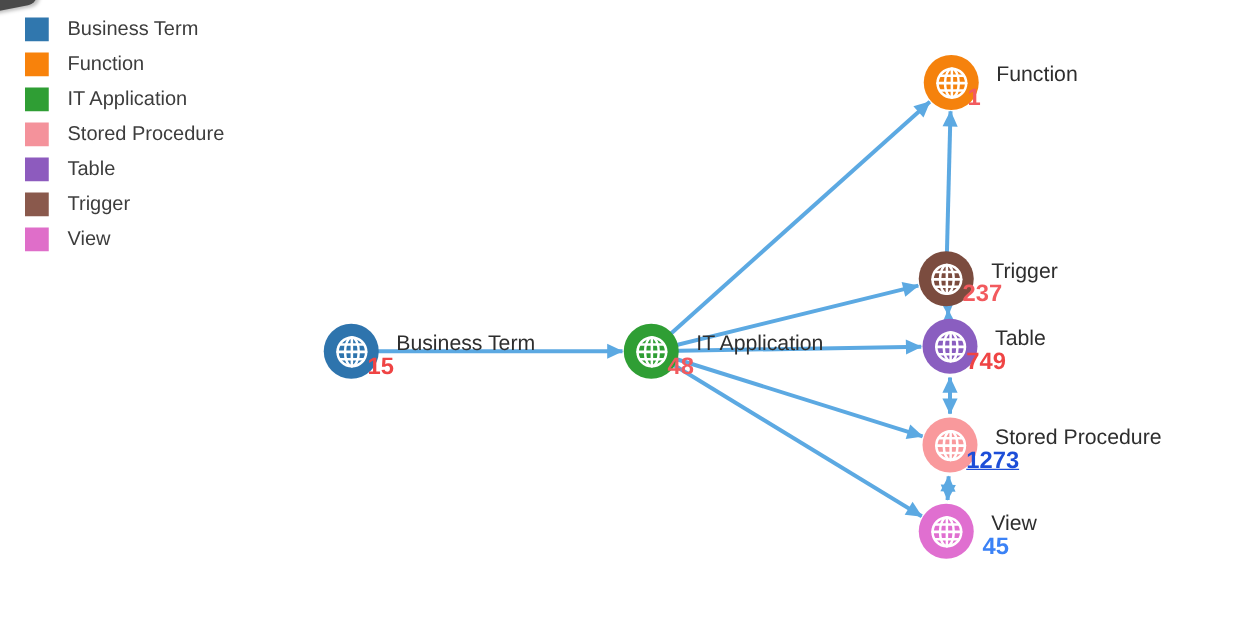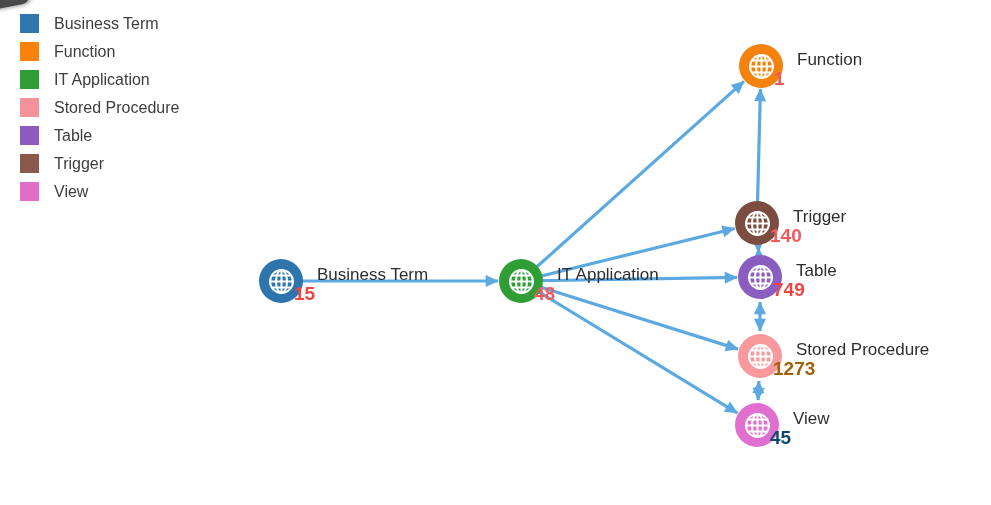--- a/index.html
+++ b/index.html
@@ -104,21 +104,21 @@
             <circle cx="18" cy="18" r="12.5"></circle>
             <ellipse cx="18" cy="18" rx="6" ry="12.5"></ellipse>
             <line x1="18" y1="5.5" x2="18" y2="30.5"></line>
             <line x1="5.5" y1="18" x2="30.5" y2="18"></line>
             <line x1="8" y1="11.5" x2="28" y2="11.5"></line>
             <line x1="8" y1="24.5" x2="28" y2="24.5"></line>
           </g>
         </svg>
       </div>
       <div class="node-label" style="left: 793px; top: 207px; color: rgb(46, 46, 46);">Trigger</div>
-      <div class="node-count" style="left: 770px; top: 226px; color: rgb(242, 90, 94);">140</div>
+      <div class="node-count" style="left: 770px; top: 226px; color: rgb(242, 90, 94);">237</div>
       <div class="node-circle" style="left: 738px; top: 255px; background: rgb(138, 94, 192);">
         <svg viewBox="0 0 36 36" width="33" height="33">
           <g fill="none" stroke="#ffffff" stroke-width="2.2" stroke-linecap="round">
             <circle cx="18" cy="18" r="12.5"></circle>
             <ellipse cx="18" cy="18" rx="6" ry="12.5"></ellipse>
             <line x1="18" y1="5.5" x2="18" y2="30.5"></line>
             <line x1="5.5" y1="18" x2="30.5" y2="18"></line>
             <line x1="8" y1="11.5" x2="28" y2="11.5"></line>
             <line x1="8" y1="24.5" x2="28" y2="24.5"></line>
           </g>
@@ -132,35 +132,35 @@
             <circle cx="18" cy="18" r="12.5"></circle>
             <ellipse cx="18" cy="18" rx="6" ry="12.5"></ellipse>
             <line x1="18" y1="5.5" x2="18" y2="30.5"></line>
             <line x1="5.5" y1="18" x2="30.5" y2="18"></line>
             <line x1="8" y1="11.5" x2="28" y2="11.5"></line>
             <line x1="8" y1="24.5" x2="28" y2="24.5"></line>
           </g>
         </svg>
       </div>
       <div class="node-label" style="left: 796px; top: 340px; color: rgb(46, 46, 46);">Stored Procedure</div>
-      <div class="node-count" style="left: 773px; top: 359px; color: #a16207;">1273</div>
+      <div class="node-count" style="left: 773px; top: 359px; color: #1d4ed8; text-decoration: underline;">1273</div>
       <div class="node-circle" style="left: 735px; top: 403px; background: rgb(224, 111, 208);">
         <svg viewBox="0 0 36 36" width="33" height="33">
           <g fill="none" stroke="#ffffff" stroke-width="2.2" stroke-linecap="round">
             <circle cx="18" cy="18" r="12.5"></circle>
             <ellipse cx="18" cy="18" rx="6" ry="12.5"></ellipse>
             <line x1="18" y1="5.5" x2="18" y2="30.5"></line>
             <line x1="5.5" y1="18" x2="30.5" y2="18"></line>
             <line x1="8" y1="11.5" x2="28" y2="11.5"></line>
             <line x1="8" y1="24.5" x2="28" y2="24.5"></line>
           </g>
         </svg>
       </div>
       <div class="node-label" style="left: 793px; top: 409px; color: rgb(46, 46, 46);">View</div>
-      <div class="node-count" style="left: 770px; top: 428px; color: #0c4a6e;">45</div>
+      <div class="node-count" style="left: 786px; top: 428px; color: #3b82f6;">45</div>
     </div>
   <div class="legend" id="legend">
       <div class="legend-item">
         <span class="legend-swatch" style="background: rgb(48, 119, 174);"></span>
         <span class="legend-label">Business Term</span>
       </div>
       <div class="legend-item">
         <span class="legend-swatch" style="background: rgb(248, 130, 11);"></span>
         <span class="legend-label">Function</span>
       </div>

